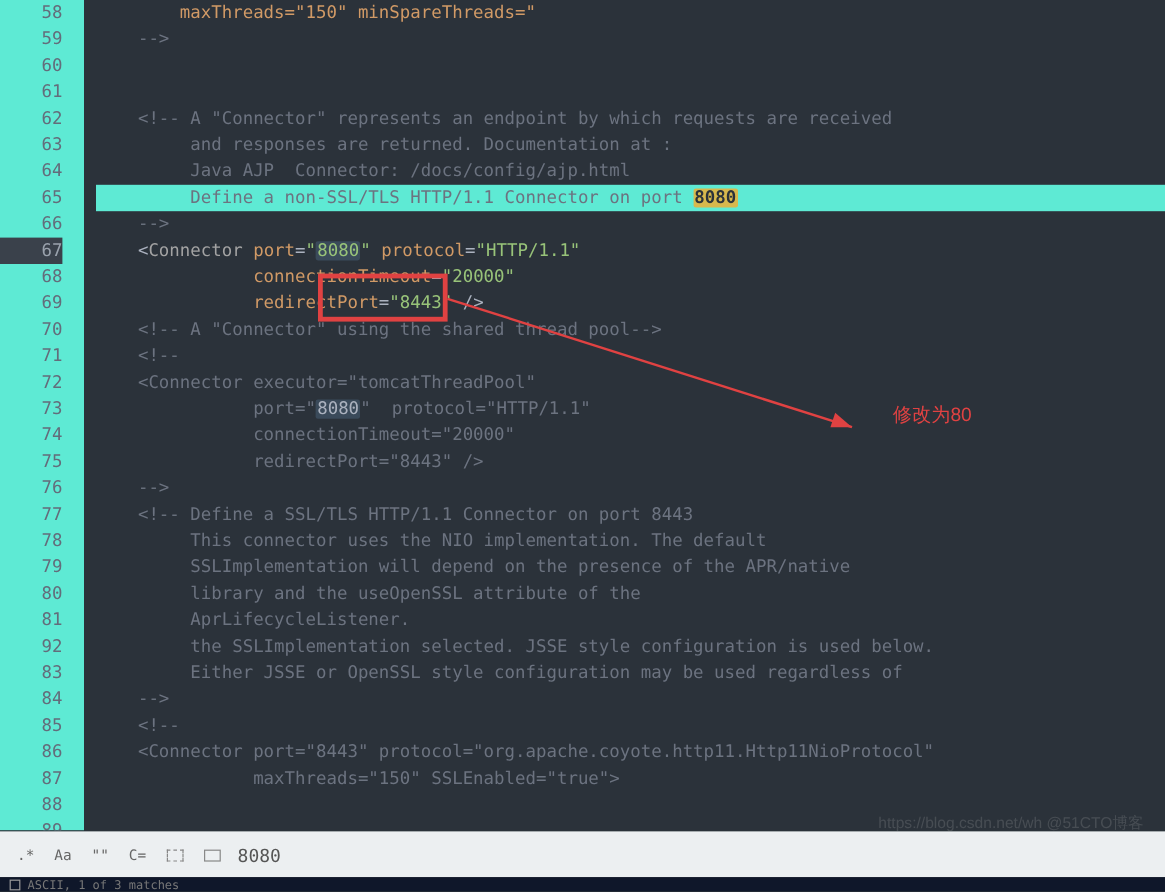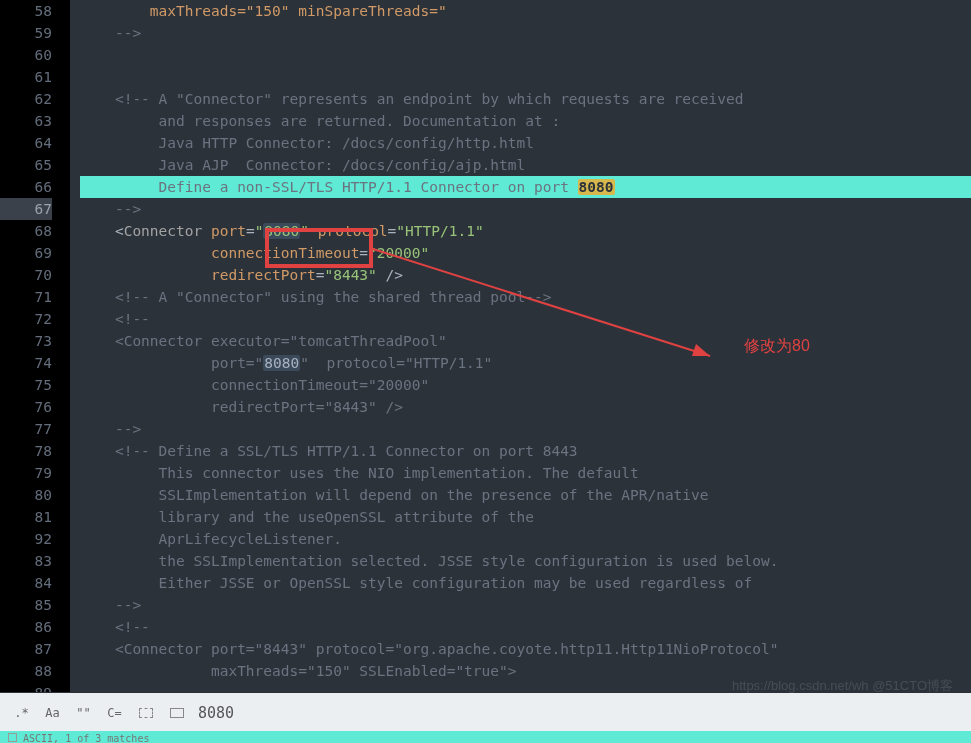--- a/index.html
+++ b/index.html
@@ -15,21 +15,21 @@
 }
 .editor {
   display:flex;
   height:692px;
   overflow:hidden;
   background:#2b323a;
 }
 .gutter {
   width:70px;
   flex-shrink:0;
-  background:#000000;
+  background:#5eead4;
   text-align:right;
   padding-right:18px;
   color:#636d7b;
   user-select:none;
 }
 .gutter .ln { height:22px; line-height:22px; }
 .gutter .ln.active { background:#3a414b; color:#9aa2ad; }
 .code {
   flex:1;
   padding-left:10px;
@@ -100,21 +100,21 @@
   font-family:Consolas,Menlo,monospace;
   font-size:15px;
   color:#555;
 }
 .statusbar {
   position:absolute;
   bottom:0;
   left:0;
   right:0;
   height:12px;
-  background:#5eead4;
+  background:#0f172a;
   color:#777;
   font-family:Consolas,Menlo,monospace;
   font-size:10px;
   display:flex;
   align-items:flex-start;
   padding-left:8px;
   padding-top:2px;
   margin-top:37px;
 }
 .statusbar .chk {
@@ -182,21 +182,20 @@
       <polygon points="340,110 326,98 322,110" fill="#e04242"></polygon>
     </svg>
     <div class="annot-txt" style="left:674px;top:336px;">修改为80</div>
 
   <div class="row"><span class="c-attr">        maxThreads="150" minSpareThreads="</span></div>
       <div class="row"><span class="c-comment">    --&gt;</span></div>
       <div class="row">&nbsp;</div>
       <div class="row">&nbsp;</div>
       <div class="row"><span class="c-comment">    &lt;!-- A "Connector" represents an endpoint by which requests are received</span></div>
       <div class="row"><span class="c-comment">         and responses are returned. Documentation at :</span></div>
-      <div class="row"><span class="c-comment">         Java HTTP Connector: /docs/config/http.html</span></div>
       <div class="row"><span class="c-comment">         Java AJP  Connector: /docs/config/ajp.html</span></div>
       <div class="row active"><span class="c-comment">         Define a non-SSL/TLS HTTP/1.1 Connector on port </span><span class="hl-current">8080</span></div>
       <div class="row"><span class="c-comment">    --&gt;</span></div>
       <div class="row"><span class="c-punc">    &lt;</span><span class="c-tag">Connector</span><span> </span><span class="c-attr">port</span><span class="c-punc">=</span><span class="c-val">"<span class="hl-match">8080</span>"</span><span> </span><span class="c-attr">protocol</span><span class="c-punc">=</span><span class="c-val">"HTTP/1.1"</span></div>
       <div class="row"><span>               </span><span class="c-attr">connectionTimeout</span><span class="c-punc">=</span><span class="c-val">"20000"</span></div>
       <div class="row"><span>               </span><span class="c-attr">redirectPort</span><span class="c-punc">=</span><span class="c-val">"8443"</span><span class="c-punc"> /&gt;</span></div>
       <div class="row"><span class="c-comment">    &lt;!-- A "Connector" using the shared thread pool--&gt;</span></div>
       <div class="row"><span class="c-comment">    &lt;!--</span></div>
       <div class="row"><span class="c-comment">    &lt;Connector executor="tomcatThreadPool"</span></div>
       <div class="row"><span class="c-comment">               port="</span><span class="hl-match">8080</span><span class="c-comment">"  protocol="HTTP/1.1"</span></div>

